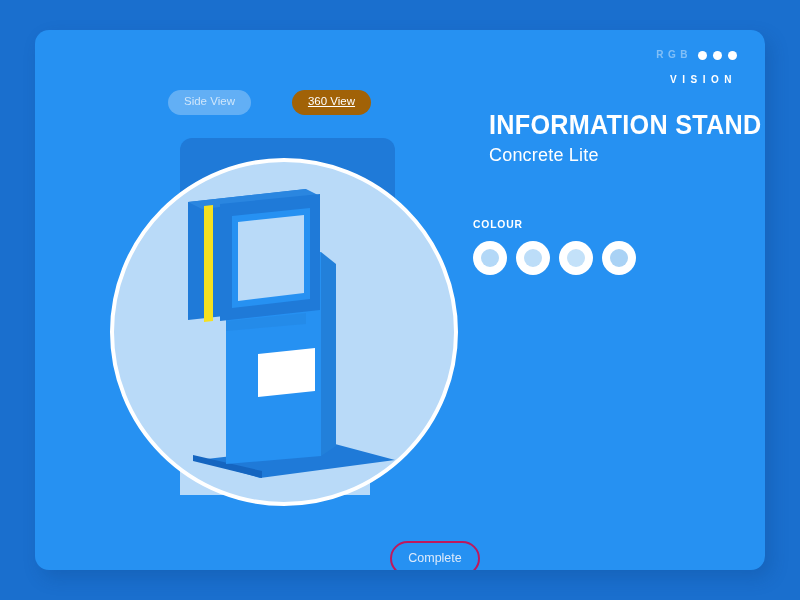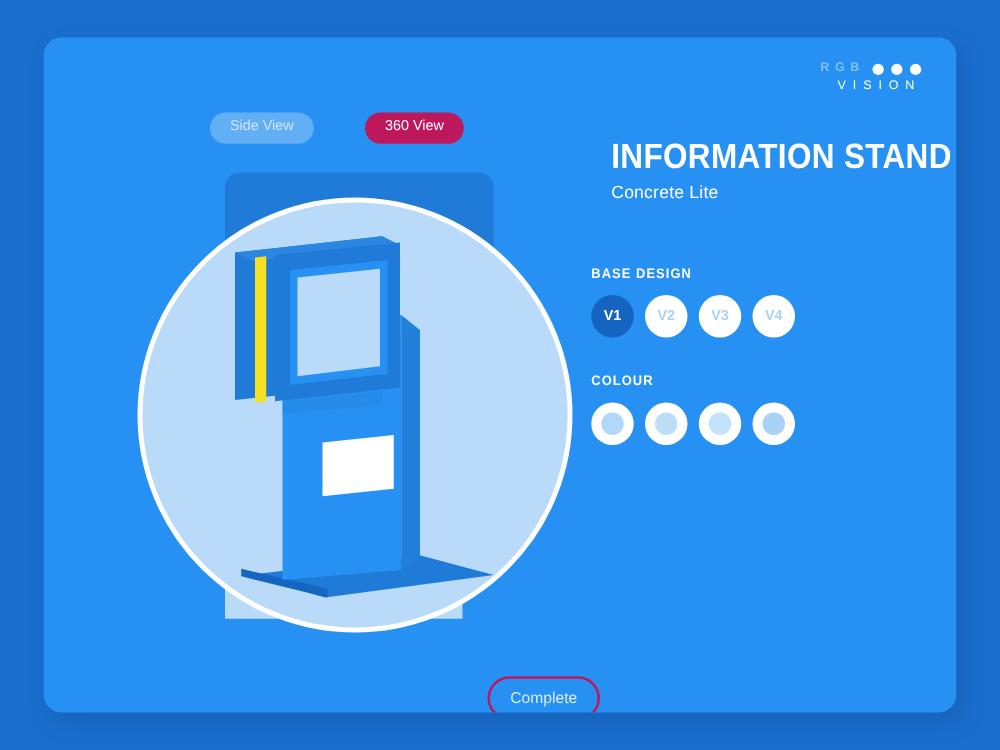--- a/index.html
+++ b/index.html
@@ -39,22 +39,22 @@
     letter-spacing: 4.5px;
     color: rgba(255,255,255,0.42);
     font-family: "Liberation Sans", sans-serif;
   }
   .brand-dots { display: flex; gap: 6px; align-items: center; }
   .brand-dot {
     width: 9px; height: 9px; border-radius: 50%;
     background: #ffffff;
   }
   .brand-row2 {
-    margin-top: 2px;
-    font-size: 10px; font-weight: normal;
+    margin-top: 13px;
+    font-size: 10px; font-weight: bold;
     letter-spacing: 5.5px;
     color: #ffffff;
     padding-right: 0px;
   }
 
   
   #view-tabs {
     position: absolute;
     left: 133px; top: 60px;
     display: flex; gap: 41px;
@@ -67,22 +67,23 @@
     padding: 6px 16px 7px 16px;
     cursor: pointer;
     line-height: 1;
     white-space: nowrap;
   }
   .pill.light {
     background: rgba(255,255,255,0.28);
     color: #cfe6fb;
   }
   .pill.dark {
-    background: #be185d;
-    color: #ffffff;
+    background: #a16207;
+    color: #ffffff;
+    text-decoration: underline;
   }
 
   
   #illustration {
     position: absolute;
     left: 5px; top: 75px;
     width: 420px; height: 420px;
   }
   #backdrop-rect {
     position: absolute;
@@ -125,21 +126,21 @@
     font-weight: bold;
     letter-spacing: 0.3px;
     color: #ffffff;
     transform: scaleX(0.90);
     transform-origin: left center;
     white-space: nowrap;
     line-height: 1.05;
   }
   .stand-subtitle {
     margin-top: 6px;
-    font-size: 14px;
+    font-size: 18px;
     font-weight: normal;
     color: #ffffff;
     letter-spacing: 0.2px;
   }
 
   .section { margin-bottom: 29px; }
   .section-label {
     font-size: 11px;
     font-weight: bold;
     letter-spacing: 0.9px;
@@ -274,29 +275,20 @@
     </div>
   </div>
 
   <div id="config-panel">
 
     <div id="title-block">
       <div class="stand-title">INFORMATION STAND</div>
       <div class="stand-subtitle">Concrete Lite</div>
     </div>
 
-    <div class="section">
-      <div class="section-label">BASE DESIGN</div>
-      <div class="swatch-row">
-        <div class="swatch selected">V1</div>
-        <div class="swatch">V2</div>
-        <div class="swatch">V3</div>
-        <div class="swatch">V4</div>
-      </div>
-    </div>
 
     <div class="section">
       <div class="section-label">COLOUR</div>
       <div class="colour-row">
         <div class="colour-swatch">
           <span class="colour-inner" style="background: rgb(179, 216, 247);"></span>
         </div>
         <div class="colour-swatch">
           <span class="colour-inner" style="background: rgb(188, 221, 248);"></span>
         </div>

